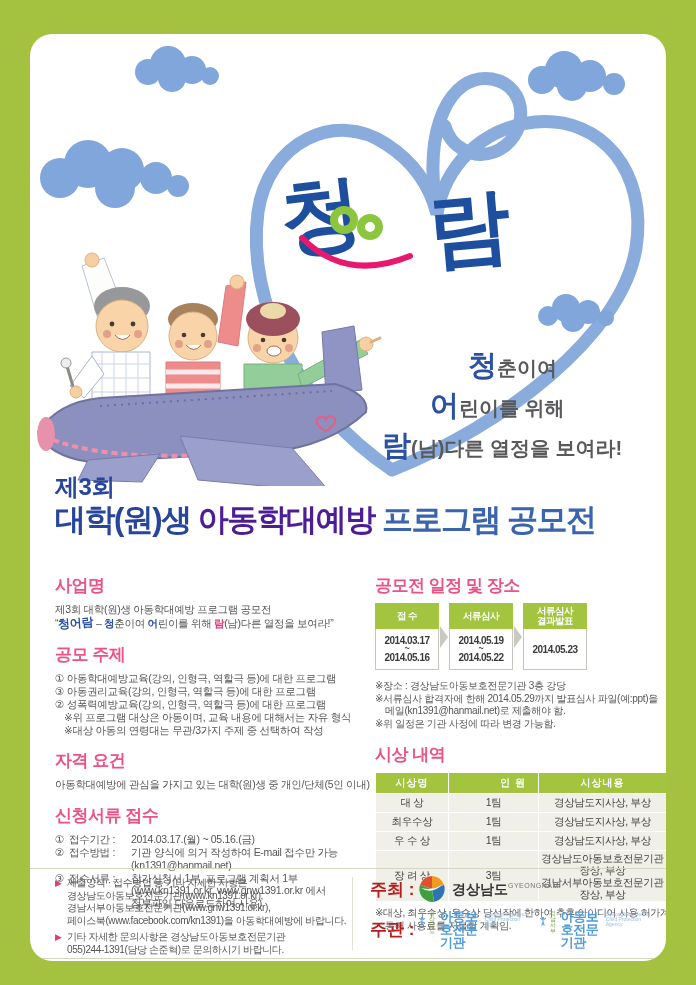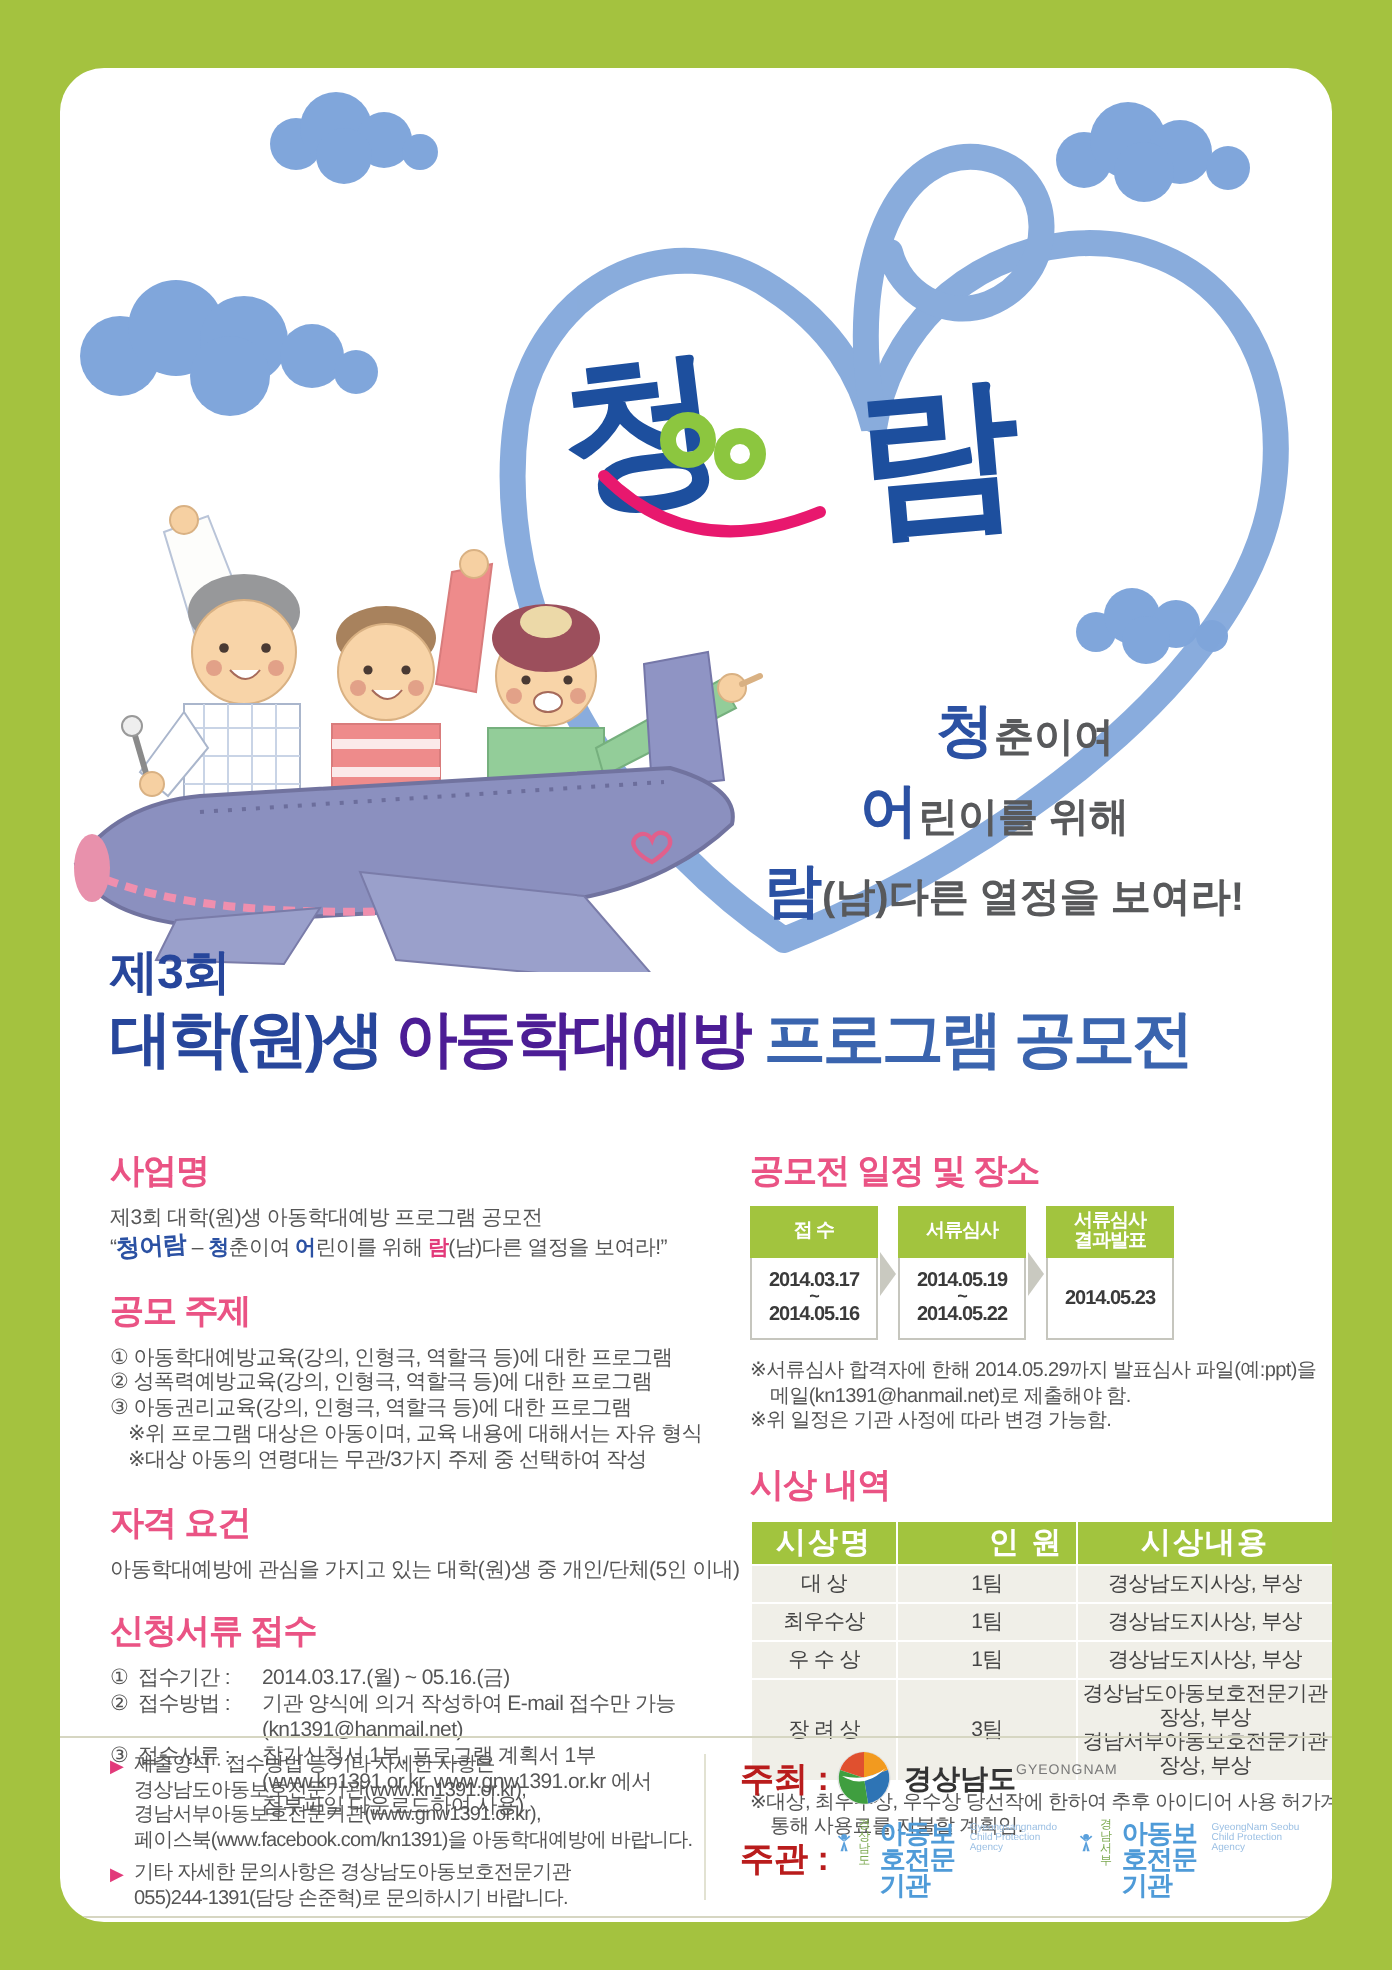--- a/index.html
+++ b/index.html
@@ -52,21 +52,21 @@
   .tl-head div:empty{display:none;}
   .tl-body{background:#fff;border:1px solid #c6c6be;border-top:none;height:40px;
     display:flex;flex-direction:column;align-items:center;justify-content:center;
     font-weight:bold;color:#3a3a3a;font-size:10px;letter-spacing:-0.5px;}
   .tl-body .tilde{font-size:9px;line-height:0.6;}
   .tl-body div:empty{display:none;}
   .note-ln{margin:0;line-height:1.25;font-size:10px;white-space:nowrap;}
   .note-cont{padding-left:10px;}
   
   table.awards{border-collapse:collapse;width:292px;margin:3px 0 5px 0;}
-  table.awards th{background:#a2c43e;color:#fff;font-size:15px;font-weight:bold;height:18px;border:1px solid #fff;letter-spacing:1px;}
+  table.awards th{background:#a2c43e;color:#fff;font-size:10px;font-weight:bold;height:18px;border:1px solid #fff;letter-spacing:1px;}
   table.awards td{background:#f0efe8;color:#444;font-size:10.5px;text-align:center;border:1px solid #fff;height:16px;letter-spacing:-0.3px;}
   table.awards{border:1px solid #d8d8cf;}
   td .c2{line-height:1.15;}
   .aw-c1{width:70px;} .aw-c2{width:48px;padding-left:40px;}
   
   .footer{position:absolute;left:0;top:834px;width:636px;height:89px;
     border-top:1px solid #d6d6c2;border-bottom:1px solid #d6d6c2;}
   .footer .vdiv{position:absolute;left:322px;top:8px;bottom:8px;width:1px;background:#e2e2d2;}
   .f-left{position:absolute;left:25px;top:8px;width:290px;font-size:10px;color:#555;letter-spacing:-0.4px;}
   .f-note{display:flex;margin-bottom:4px;}
@@ -218,22 +218,22 @@
   </div>
 
   <div class="col col-left">
     <h3 class="sec">사업명</h3>
     <p class="ln">제3회 대학(원)생 아동학대예방 프로그램 공모전</p>
     <p class="ln quote"><span>“</span><span class="calli">청어람</span><span> – </span><span class="blue">청</span><span>춘이여 </span><span class="blue">어</span><span>린이를 위해 </span><span class="pink">람</span><span>(남)다른 열정을 보여라!”</span></p>
 
     <div class="gap"></div>
     <h3 class="sec">공모 주제</h3>
     <p class="ln">① 아동학대예방교육(강의, 인형극, 역할극 등)에 대한 프로그램</p>
+    <p class="ln">③ 아동권리교육(강의, 인형극, 역할극 등)에 대한 프로그램</p>
     <p class="ln">② 성폭력예방교육(강의, 인형극, 역할극 등)에 대한 프로그램</p>
-    <p class="ln">③ 아동권리교육(강의, 인형극, 역할극 등)에 대한 프로그램</p>
     <p class="ln indent">※위 프로그램 대상은 아동이며, 교육 내용에 대해서는 자유 형식</p>
     <p class="ln indent">※대상 아동의 연령대는 무관/3가지 주제 중 선택하여 작성</p>
 
     <div class="gap"></div>
     <h3 class="sec">자격 요건</h3>
     <p class="ln">아동학대예방에 관심을 가지고 있는 대학(원)생 중 개인/단체(5인 이내)</p>
 
     <div class="gap"></div>
     <h3 class="sec">신청서류 접수</h3>
     <div class="apply-item">
@@ -288,20 +288,21 @@
       <div class="tl-step">
         <div class="tl-head">
             <div>서류심사</div>
             <div>결과발표</div>
           </div>
         <div class="tl-body">
             <div>2014.05.23</div>
           </div>
       </div>
     </div>
+    <p class="note-ln">※장소 : 경상남도아동보호전문기관 3층 강당</p>
     <p class="note-ln">※서류심사 합격자에 한해 2014.05.29까지 발표심사 파일(예:ppt)을</p>
     <p class="note-ln note-cont">메일(kn1391@hanmail.net)로 제출해야 함.</p>
     <p class="note-ln">※위 일정은 기관 사정에 따라 변경 가능함.</p>
 
     <div class="gap"></div>
     <h3 class="sec">시상 내역</h3>
     <table class="awards">
       <thead>
         <tr>
           <th class="aw-c1">시상명</th>

